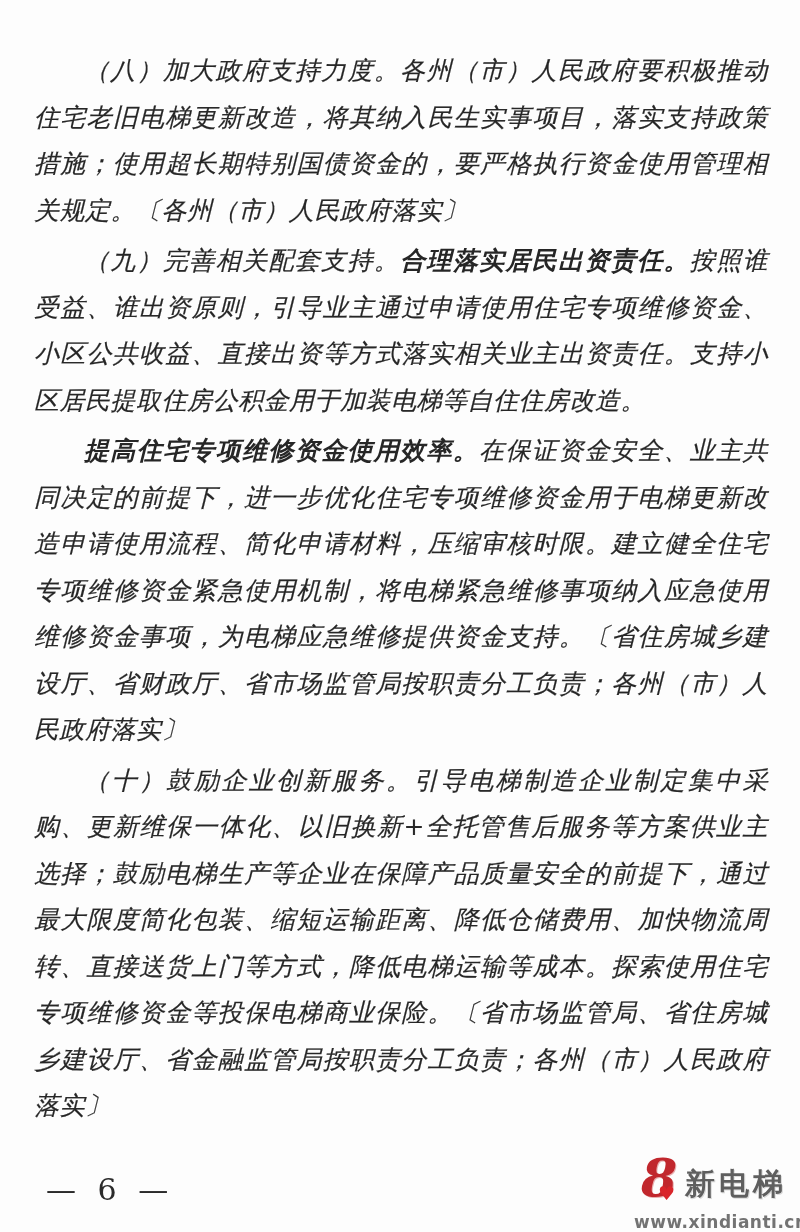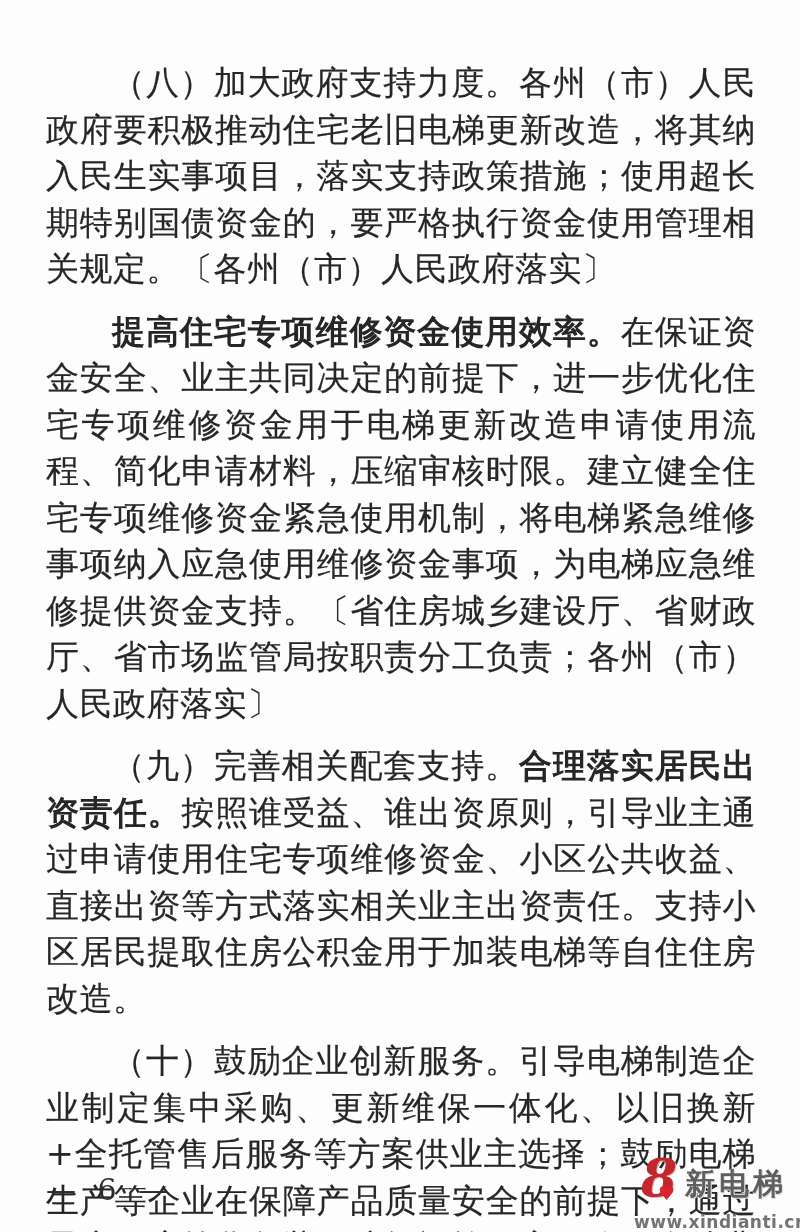--- a/index.html
+++ b/index.html
@@ -17,28 +17,29 @@
     font-family: "DejaVu Serif", "Liberation Serif", serif;
     color: #262626;
   }
   .doc-body {
     position: absolute;
     top: 44px;
     left: 30px;
     right: 28px;
   }
   .doc-body p {
-    margin: 16px;
-    font-size: 33px;
+    margin: 4px;
+    font-size: 25px;
     line-height: 46.5px;
     text-align: justify;
     text-justify: inter-ideograph;
     text-indent: 2em;
     letter-spacing: 0.5px;
     word-break: break-all;
+    font-style: italic;
     
     -webkit-text-stroke: 0.2px #3a3a3a;
   }
   .emphasis {
     font-family: "DejaVu Sans", "Liberation Sans", sans-serif;
     font-weight: 700;
     -webkit-text-stroke: 0;
     letter-spacing: 0.5px;
   }
   .page-number {
@@ -110,23 +111,23 @@
 </style>
 </head>
 <body>
 
 <div class="page">
 
   <div class="doc-body">
 
     <p><span>（八）加大政府支持力度。各州（市）人民政府要积极推动住宅老旧电梯更新改造，将其纳入民生实事项目，落实支持政策措施；使用超长期特别国债资金的，要严格执行资金使用管理相关规定。〔各州（市）人民政府落实〕</span></p>
 
+    <p><span>（九）完善相关配套支持。</span><span class="emphasis">合理落实居民出资责任。</span><span>按照谁受益、谁出资原则，引导业主通过申请使用住宅专项维修资金、小区公共收益、直接出资等方式落实相关业主出资责任。支持小区居民提取住房公积金用于加装电梯等自住住房改造。</span></p>
+
     <p><span class="emphasis">提高住宅专项维修资金使用效率。</span><span>在保证资金安全、业主共同决定的前提下，进一步优化住宅专项维修资金用于电梯更新改造申请使用流程、简化申请材料，压缩审核时限。建立健全住宅专项维修资金紧急使用机制，将电梯紧急维修事项纳入应急使用维修资金事项，为电梯应急维修提供资金支持。〔省住房城乡建设厅、省财政厅、省市场监管局按职责分工负责；各州（市）人民政府落实〕</span></p>
-
-    <p><span>（九）完善相关配套支持。</span><span class="emphasis">合理落实居民出资责任。</span><span>按照谁受益、谁出资原则，引导业主通过申请使用住宅专项维修资金、小区公共收益、直接出资等方式落实相关业主出资责任。支持小区居民提取住房公积金用于加装电梯等自住住房改造。</span></p>
 
     <p><span>（十）鼓励企业创新服务。引导电梯制造企业制定集中采购、更新维保一体化、以旧换新+全托管售后服务等方案供业主选择；鼓励电梯生产等企业在保障产品质量安全的前提下，通过最大限度简化包装、缩短运输距离、降低仓储费用、加快物流周转、直接送货上门等方式，降低电梯运输等成本。探索使用住宅专项维修资金等投保电梯商业保险。〔省市场监管局、省住房城乡建设厅、省金融监管局按职责分工负责；各州（市）人民政府落实〕</span></p>
 
   </div>
 
   <div class="page-number">— 6 —</div>
 
   <div class="watermark">
     <div class="watermark-top">
       <span class="logo-mark">

